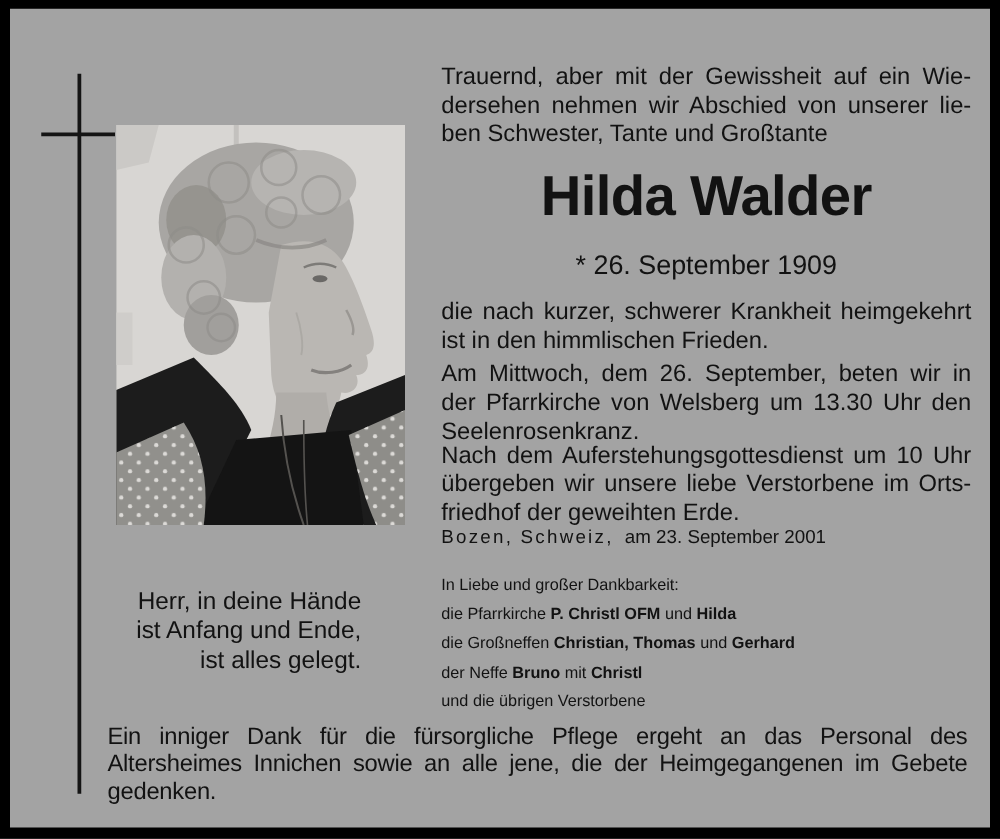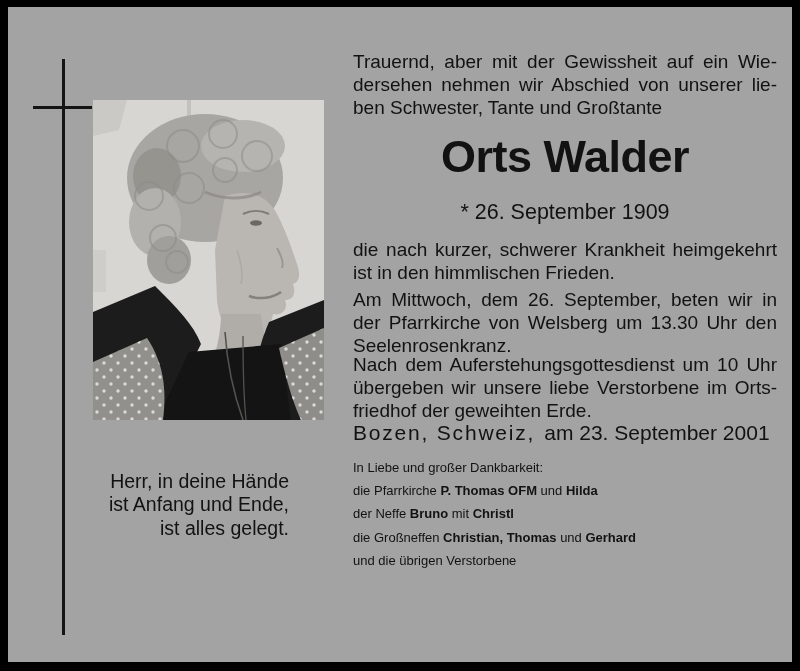--- a/index.html
+++ b/index.html
@@ -19,21 +19,21 @@
   .photo{position:absolute;left:85px;top:93px;width:231px;height:320px;display:block;}
   
   .col{left:345px;width:424px;}
   .intro{top:43px;font-size:19px;line-height:23px;text-align:justify;}
   .name{top:124px;text-align:center;font-size:45px;line-height:52px;font-weight:700;letter-spacing:-0.5px;}
   .birth{top:193px;text-align:center;font-size:21.5px;font-weight:400;}
   .para{font-size:19px;line-height:23px;text-align:justify;}
   .p-death{top:231px;}
   .p-rosary{top:281px;}
   .p-burial{top:346px;}
-  .dateline{top:414px;font-size:21px;white-space:nowrap;}
+  .dateline{top:414px;font-size:15px;white-space:nowrap;}
   .dateline .place{letter-spacing:1.8px;}
   .dateline .ddate{margin-left:9px;}
   .family{top:449px;font-size:13px;line-height:23.2px;}
   .b{font-weight:700;}
   
   .quote{left:40px;top:444px;width:241px;text-align:right;font-size:19.5px;
          line-height:23.4px;white-space:pre-line;margin-top:19px;}
   .thanks{left:78px;top:572px;width:688px;font-size:19px;line-height:22px;
           text-align:justify;letter-spacing:-0.2px;}
 </style>
@@ -87,38 +87,39 @@
     <path d="M0 262 L54 238 C70 262 74 288 70 320 L0 320 Z" fill="#91908c"></path>
     <path d="M0 262 L54 238 C70 262 74 288 70 320 L0 320 Z" fill="url(#dots)"></path>
     <path d="M231 228 L186 248 C192 274 198 298 208 320 L231 320 Z" fill="#8e8d89"></path>
     <path d="M231 228 L186 248 C192 274 198 298 208 320 L231 320 Z" fill="url(#dots)"></path>
     <path d="M132 232 C134 262 140 292 150 320" stroke="#54524f" stroke-width="1.6" fill="none"></path>
     <path d="M150 236 C150 262 150 290 153 320" stroke="#54524f" stroke-width="1.3" fill="none"></path>
   </svg>
 
   <p class="abs col intro">Trauernd, aber mit der Gewissheit auf ein Wie­dersehen nehmen wir Abschied von unserer lie­ben Schwester, Tante und Großtante</p>
 
-  <h1 class="abs col name">Orts Walder</h1>
+  <h1 class="abs col name">Hilda Walder</h1>
 
   <div class="abs col birth">* 26. September 1909</div>
 
   <p class="abs col para p-death">die nach kurzer, schwerer Krankheit heimgekehrt ist in den himmlischen Frieden.</p>
 
   <p class="abs col para p-rosary">Am Mittwoch, dem 26. September, beten wir in der Pfarrkirche von Welsberg um 13.30 Uhr den Seelenrosenkranz.</p>
 
   <p class="abs col para p-burial">Nach dem Auferstehungsgottesdienst um 10 Uhr übergeben wir unsere liebe Verstorbene im Orts­friedhof der geweihten Erde.</p>
 
   <p class="abs col dateline"><span class="place">Bozen, Schweiz,</span><span class="ddate">am 23. September 2001</span></p>
 
   <div class="abs col family">
     <div>In Liebe und großer Dankbarkeit:</div>
-    <div><span>die Pfarrkirche </span><span class="b">P. Thomas OFM</span><span> und </span><span class="b">Hilda</span></div>
+    <div><span>die Pfarrkirche </span><span class="b">P. Christl OFM</span><span> und </span><span class="b">Hilda</span></div>
+    <div><span>die Großneffen </span><span class="b">Christian, Thomas</span><span> und </span><span class="b">Gerhard</span></div>
     <div><span>der Neffe </span><span class="b">Bruno</span><span> mit </span><span class="b">Christl</span></div>
-    <div><span>die Großneffen </span><span class="b">Christian, Thomas</span><span> und </span><span class="b">Gerhard</span></div>
     <div>und die übrigen Verstorbene</div>
   </div>
 
   <div class="abs quote">Herr, in deine Hände
 ist Anfang und Ende,
 ist alles gelegt.</div>
 
+  <p class="abs thanks">Ein inniger Dank für die fürsorgliche Pflege ergeht an das Personal des Altersheimes Innichen sowie an alle jene, die der Heimgegangenen im Gebete gedenken.</p>
 
 </div>
 
 </body></html>

